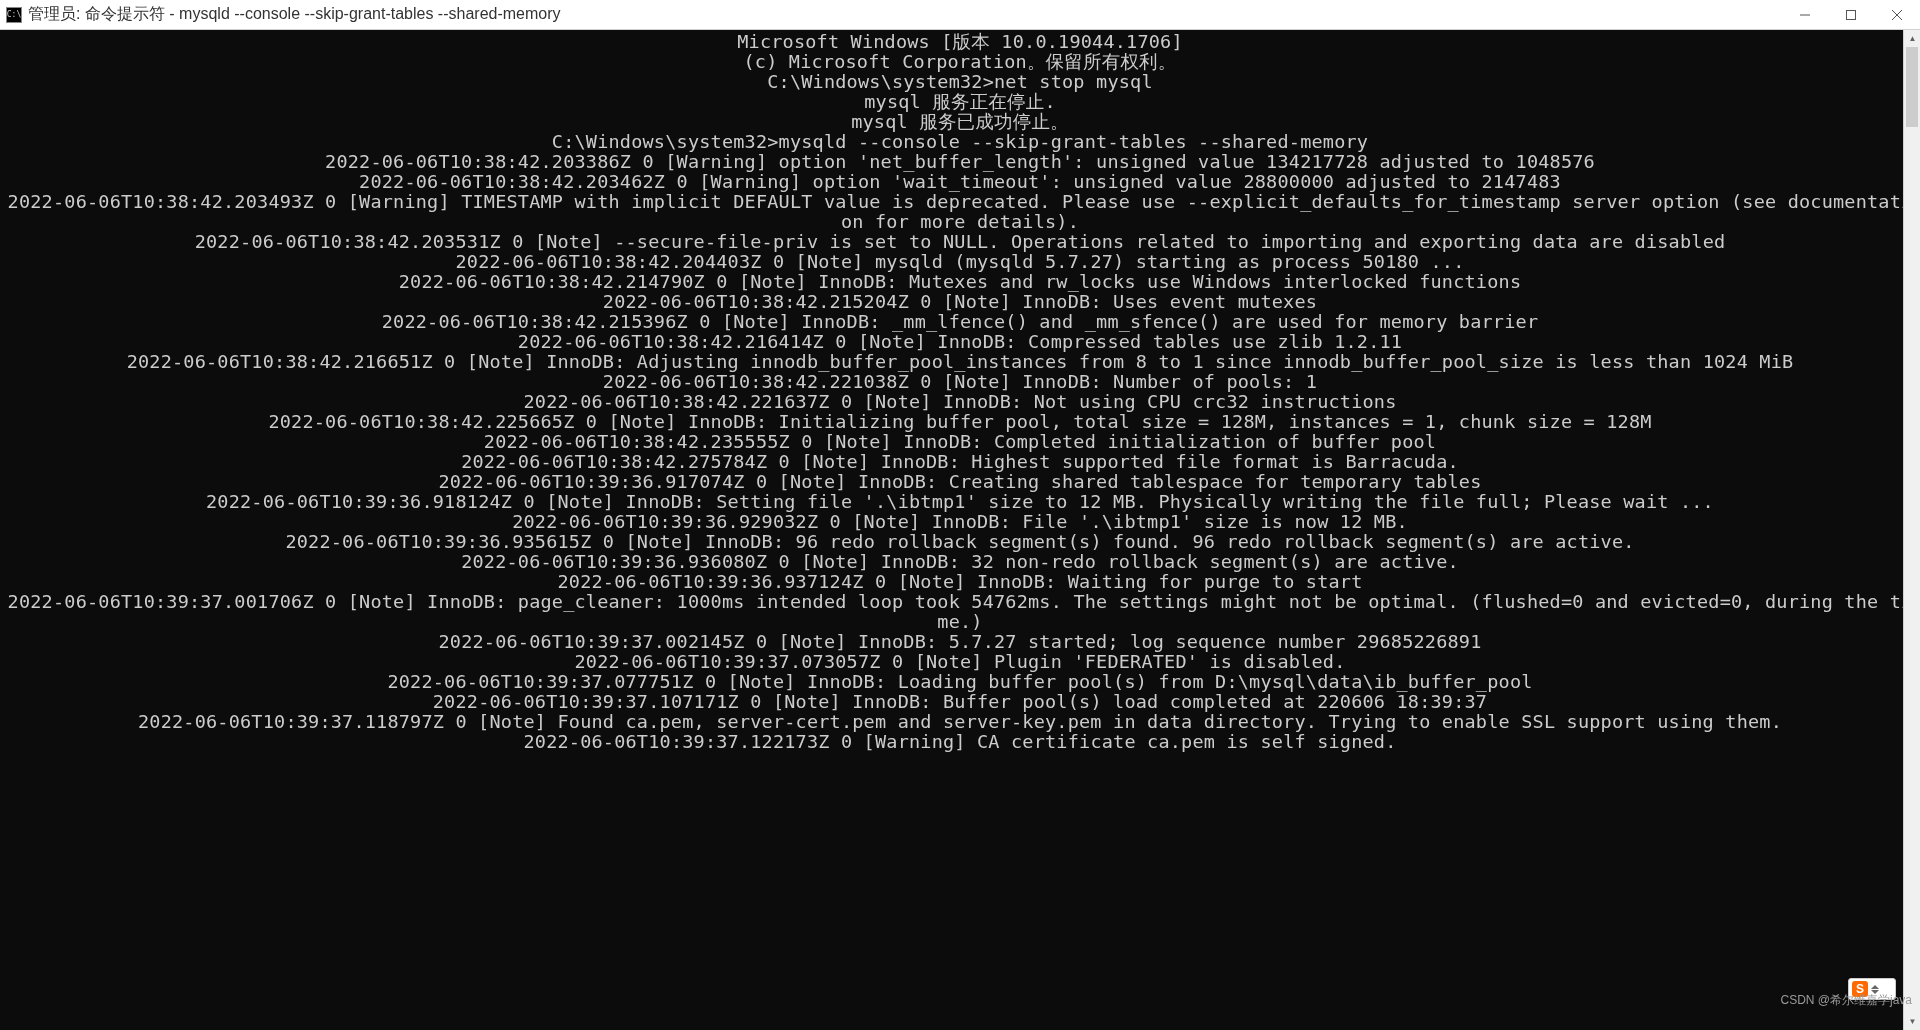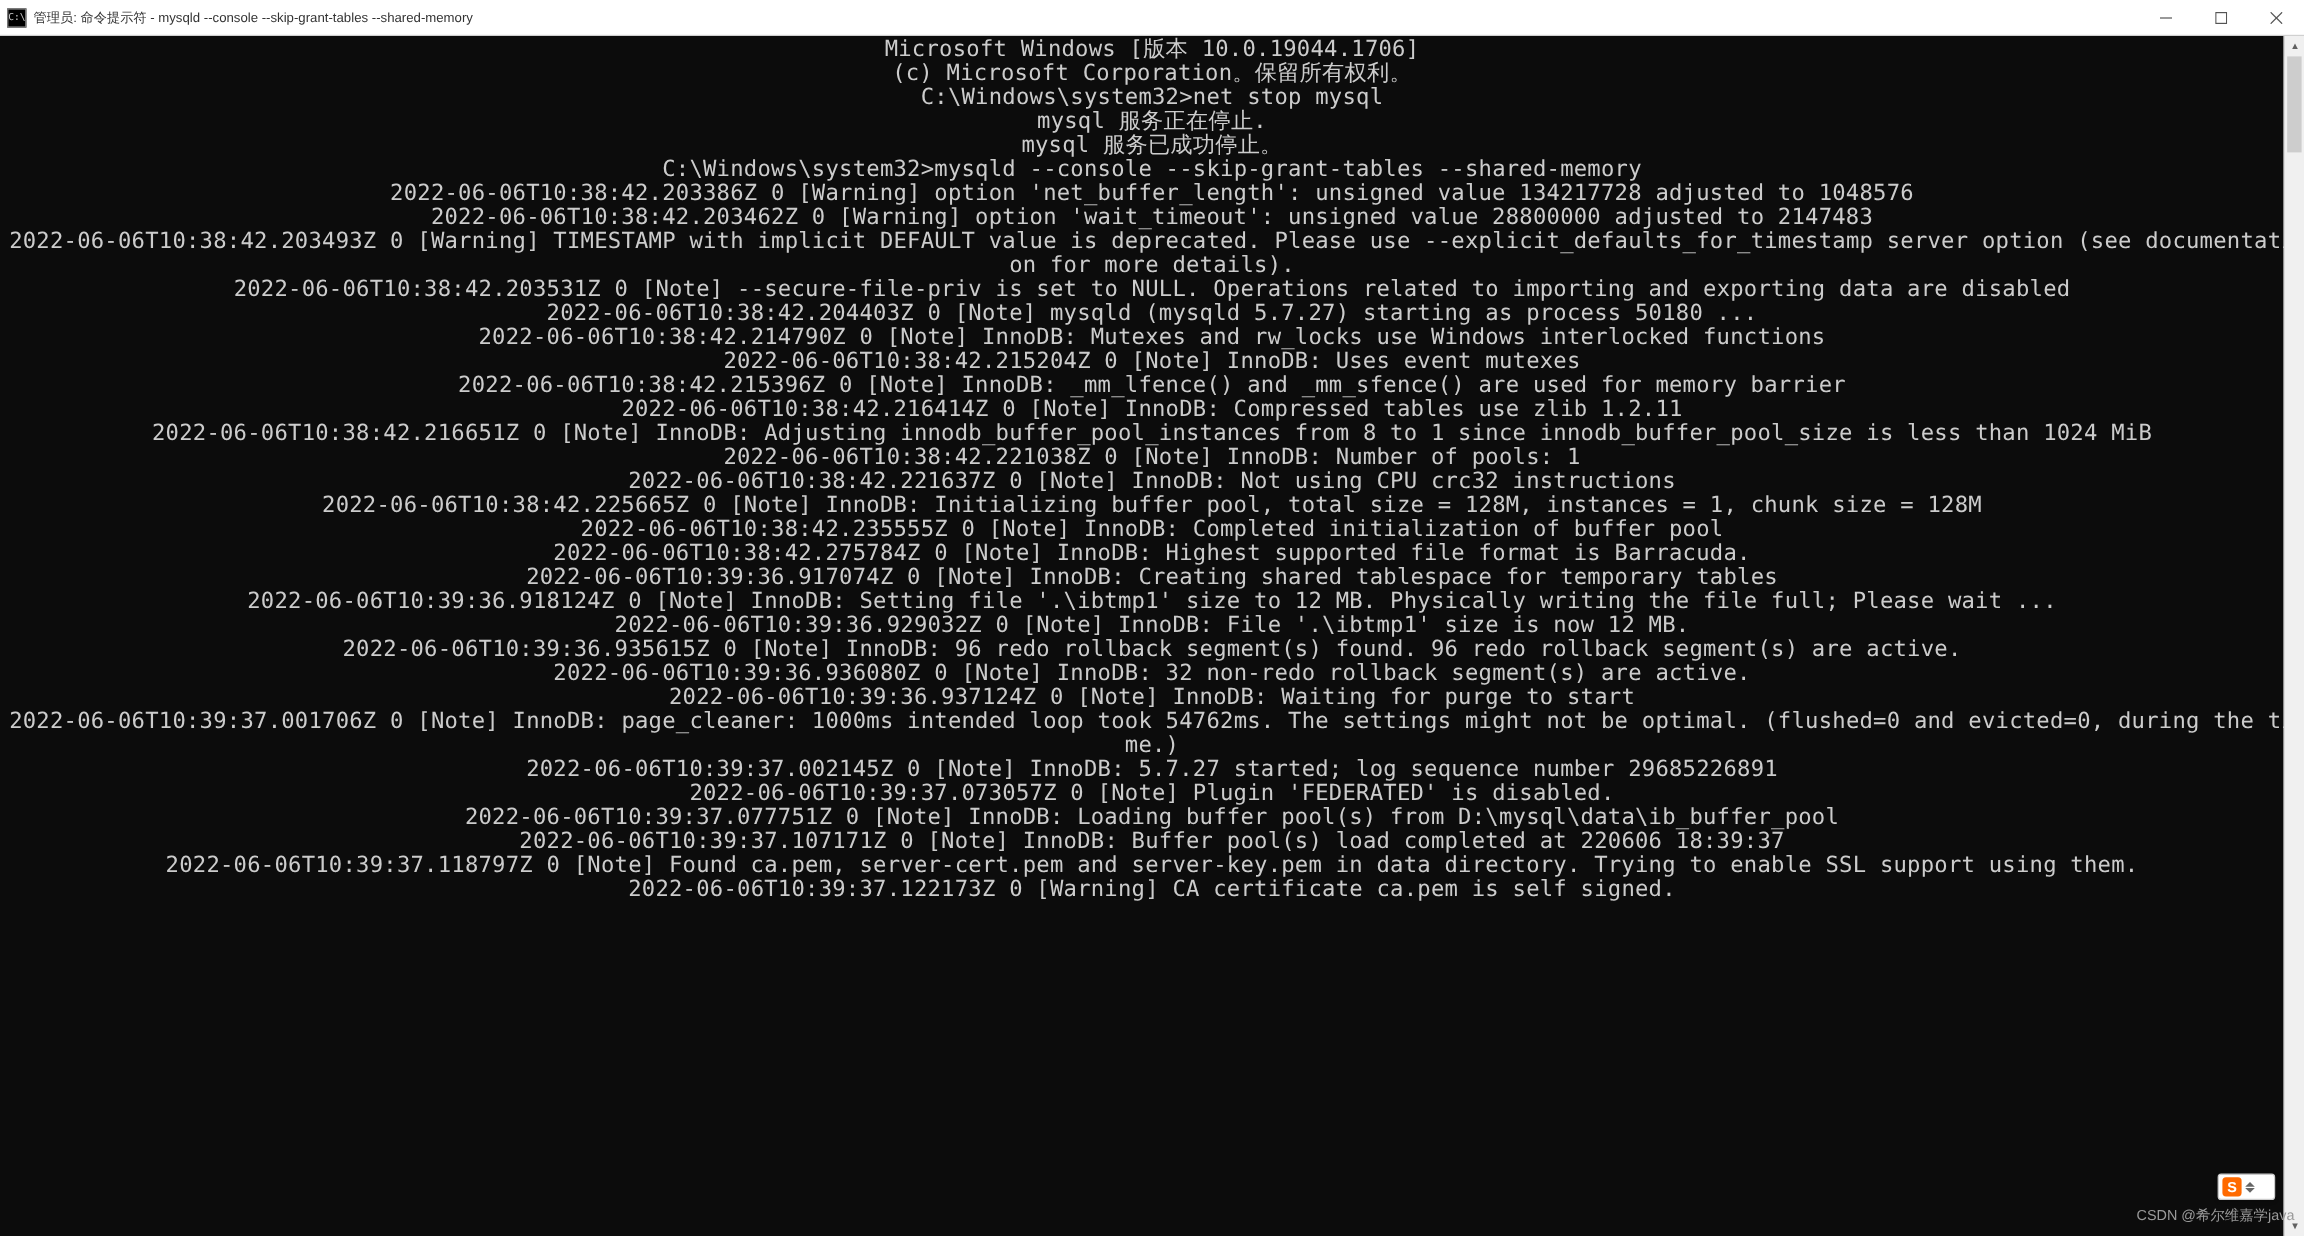--- a/index.html
+++ b/index.html
@@ -27,21 +27,21 @@
     border: 1px solid #888;
     margin-right: 6px;
     display: inline-flex;
     align-items: center;
     justify-content: center;
     font-size: 8px;
     color: #ccc;
     font-family: monospace;
   }
   .titlebar-text {
-    font-size: 11px;
+    font-size: 16px;
     color: #333;
   }
   .window-controls {
     position: absolute;
     right: 0;
     top: 0;
     height: 30px;
     display: flex;
   }
   .win-btn {
@@ -103,21 +103,21 @@
     align-items: center;
     justify-content: center;
     font-size: 8px;
     color: #606060;
   }
   .scroll-arrow.up { top: 0; }
   .scroll-arrow.down { bottom: 0; }
   .watermark {
     position: absolute;
     right: 8px;
-    bottom: 8px;
+    bottom: 21px;
     font-size: 12px;
     color: #9a9a9a;
     font-family: "Microsoft YaHei", sans-serif;
     pointer-events: none;
     margin-left: 36px;
   }
   .ime-badge {
     position: absolute;
     right: 24px;
     bottom: 30px;

